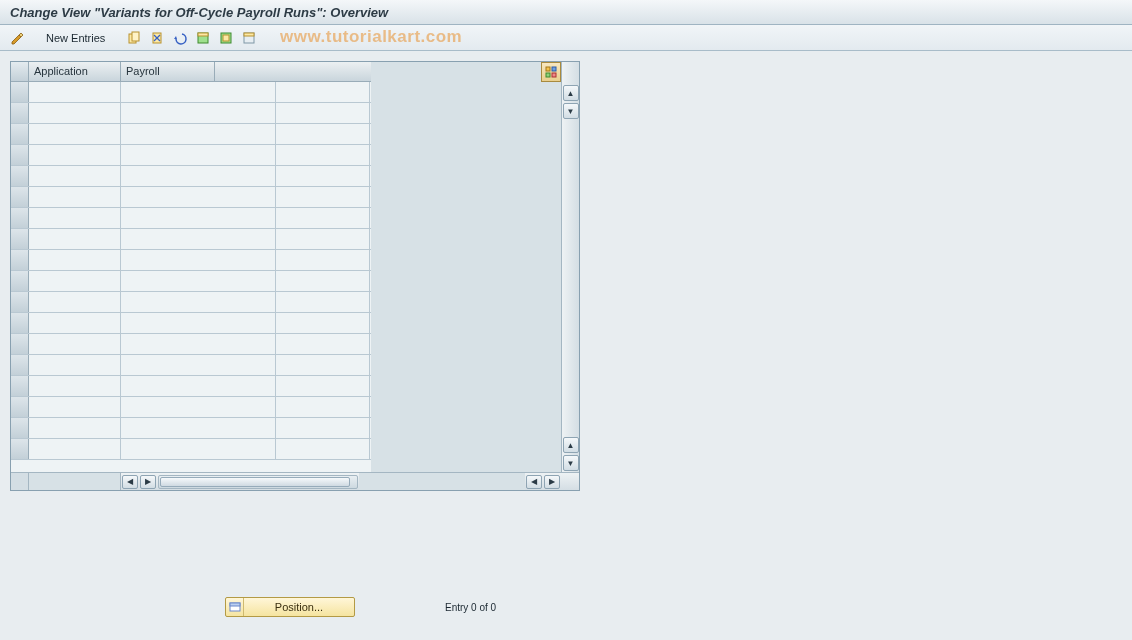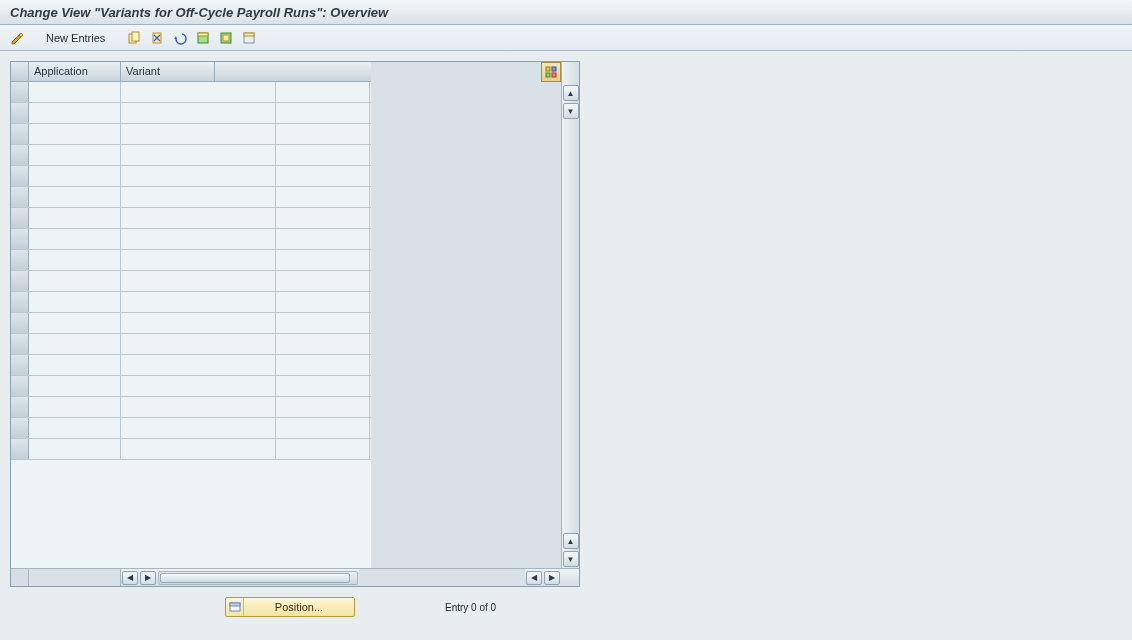--- a/index.html
+++ b/index.html
@@ -67,21 +67,21 @@
   }
 
   
   .content {
     padding: 10px;
     position: relative;
   }
 
   .grid-wrap {
     width: 570px;
-    height: 526px;
+    height: 430px;
     background: #d7e1e6;
     border: 1px solid #88a0b0;
     position: relative;
     display: flex;
     flex-direction: column;
   }
 
   .grid-body {
     flex: 1;
     display: flex;
@@ -295,30 +295,31 @@
         <rect x="4" y="4" width="6" height="6" fill="#fce9a6" stroke="#b8912f"></rect>
       </svg>
   </span>
   <span class="tb-btn" title="Deselect All">
     <svg width="14" height="14">
         <rect x="2" y="2" width="10" height="10" fill="#e7eef2" stroke="#7f97a6"></rect>
         <rect x="2" y="2" width="10" height="3" fill="#fce9a6" stroke="#b8912f"></rect>
       </svg>
   </span>
 
+  <div class="watermark">www.tutorialkart.com</div>
 </div>
 
 <div class="content">
   <div class="grid-wrap">
     <div class="grid-body">
       <div class="table-zone">
         <div class="thead">
           <div class="th-sel"></div>
           <div class="th app">Application</div>
-          <div class="th var">Variant</div>
+          <div class="th var">Payroll</div>
         </div>
         <div class="tbody" id="tbody">
             <div class="tr">
               <div class="td-sel"></div>
               <div class="td app"></div>
               <div class="td rep"></div>
               <div class="td var"></div>
             </div>
             <div class="tr">
               <div class="td-sel"></div>

